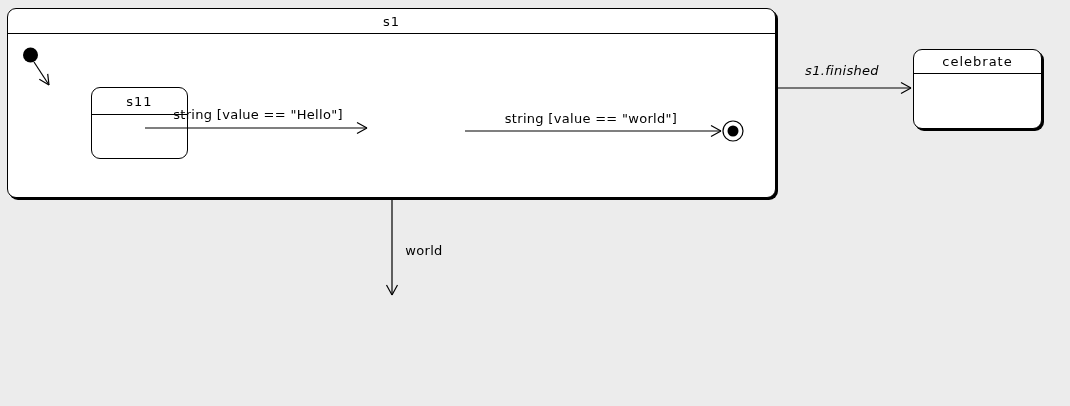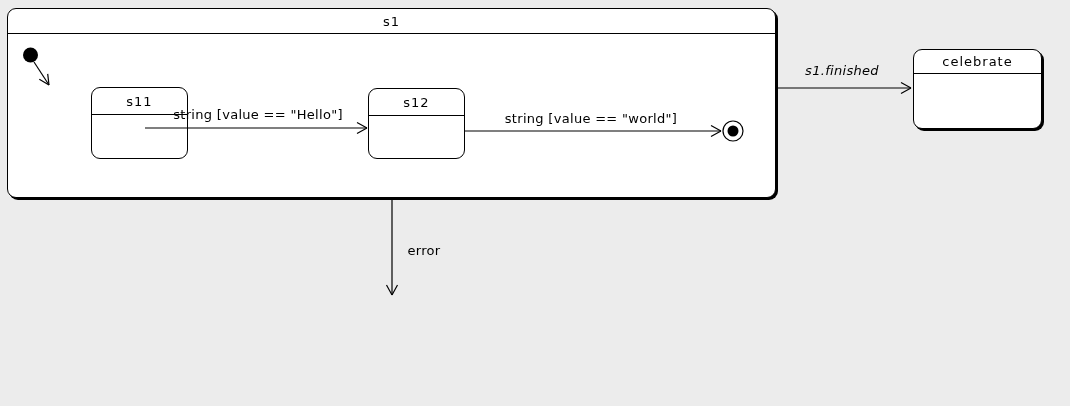--- a/index.html
+++ b/index.html
@@ -75,35 +75,31 @@
   <div class="state state-s1 shadowed">
     <div class="title">s1</div>
     <div class="body"></div>
   </div>
 
   <div class="state state-s11">
     <div class="title">s11</div>
     <div class="body"></div>
   </div>
 
-  <div class="state state-s12">
-    <div class="title">s12</div>
-    <div class="body"></div>
-  </div>
 
   <div class="state state-celebrate shadowed">
     <div class="title">celebrate</div>
     <div class="body"></div>
   </div>
 
 
   <div class="tlabel tlabel-hello">string [value == "Hello"]</div>
   <div class="tlabel tlabel-world">string [value == "world"]</div>
   <div class="tlabel tlabel-finished">s1.finished</div>
-  <div class="tlabel tlabel-error">error</div>
+  <div class="tlabel tlabel-error">world</div>
 
   <svg class="overlay" viewBox="0 0 1070 406" xmlns="http://www.w3.org/2000/svg">
     <g stroke="#000" stroke-width="1.2" fill="none">
 
       <circle cx="30.5" cy="55" r="7.5" fill="#000" stroke="none"></circle>
 
       <path class="edge" d="M 34 62 L 49 85"></path>
       <path d="M 39.3 79.3 L 49 85 M 47.7 73.9 L 49 85"></path>
 
       <path class="edge" d="M 145 128 L 367 128"></path>

